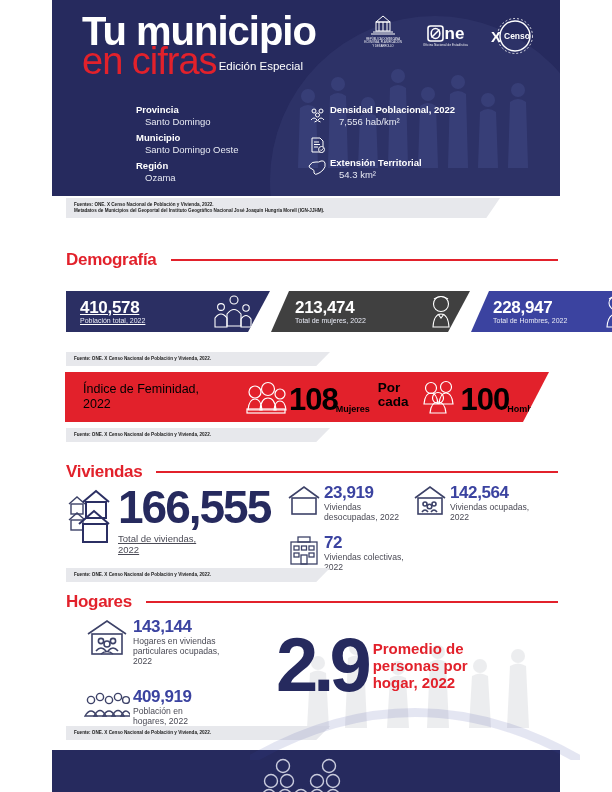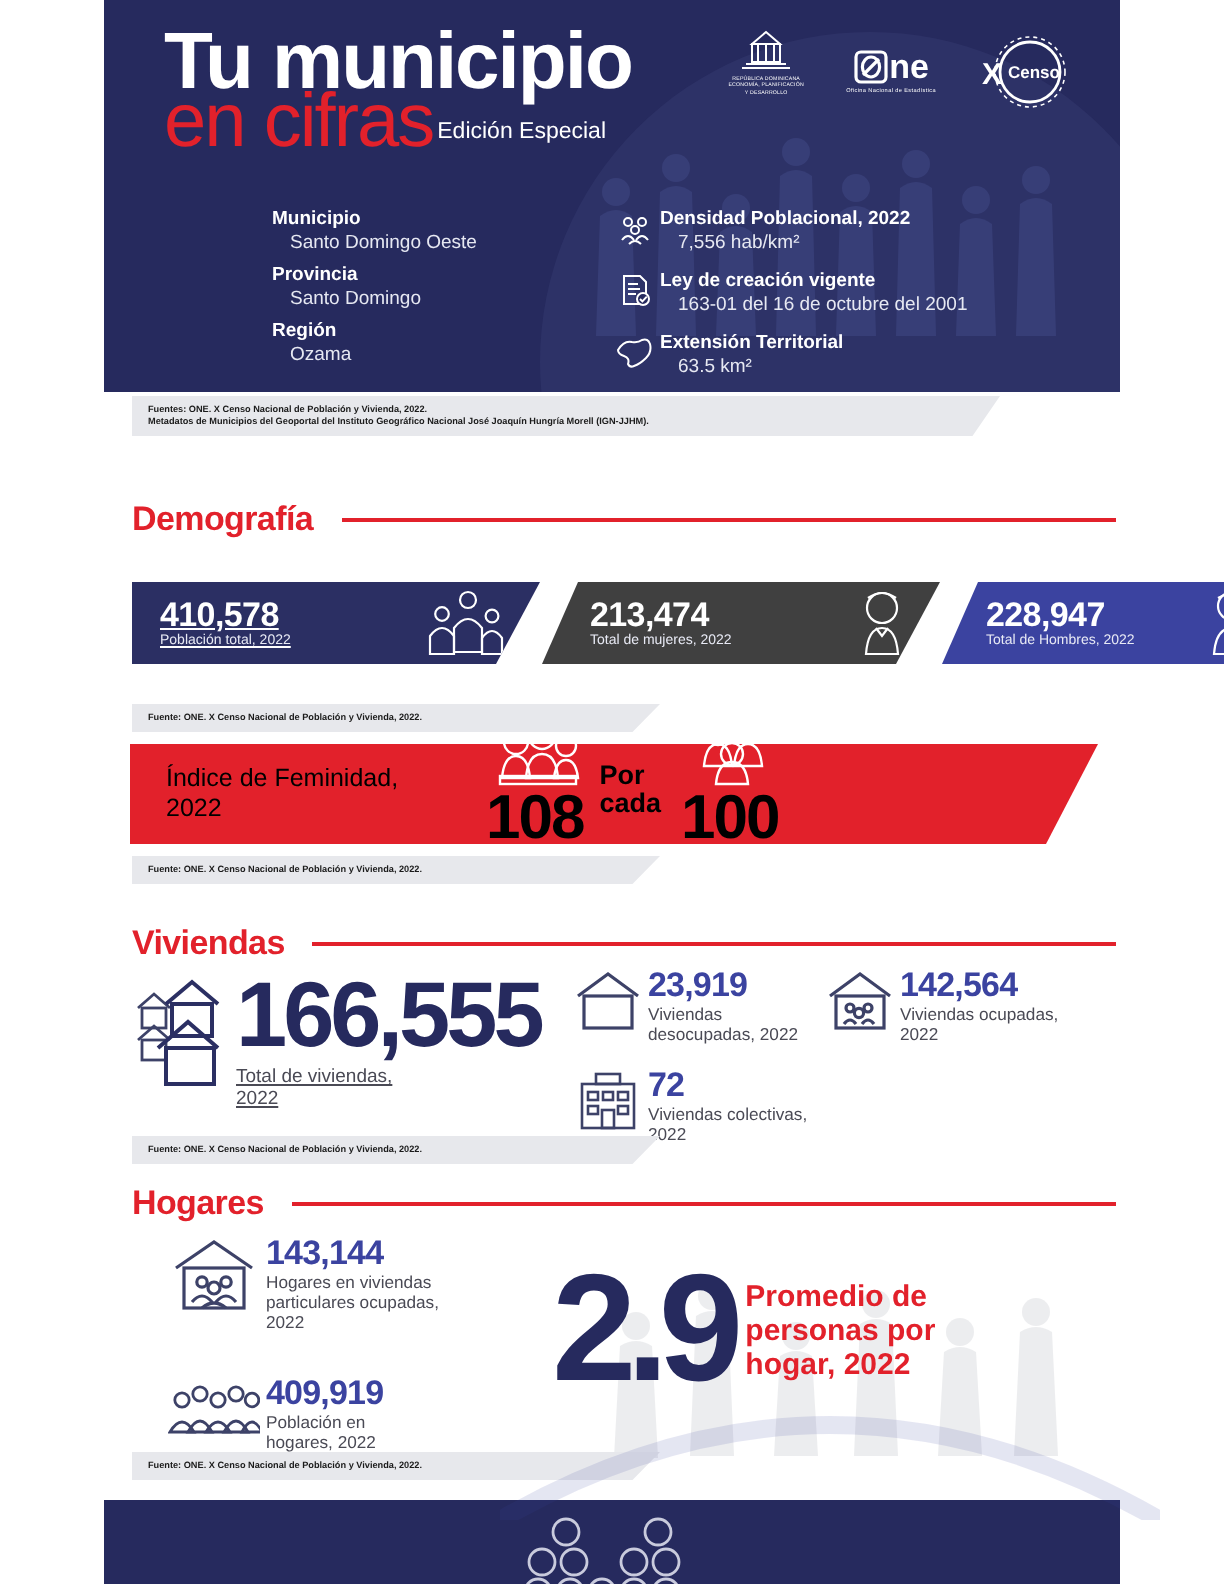--- a/index.html
+++ b/index.html
@@ -88,21 +88,21 @@
   .ban-lab{font-size:7px;line-height:9px;color:#e8eaf5;}
   .ban-ico{position:absolute;right:14px;top:3px;}
 
   
   .fem{
     position:absolute;left:65px;top:372px;width:484px;height:50px;
     background:#e2212b;color:#000000;display:flex;align-items:center;
     clip-path:polygon(0 0,100% 0,calc(100% - 26px) 100%,0 100%);
   }
   .fem-title{font-size:12.5px;line-height:15px;margin-left:18px;width:150px;}
-  .fem-grp{display:flex;align-items:flex-end;margin-left:10px;flex-direction:column;}
+  .fem-grp{display:flex;align-items:flex-end;margin-left:10px;}
   .fem-num{font-size:31px;font-weight:bold;line-height:30px;letter-spacing:-1px;}
   .fem-sub{font-size:9px;font-weight:bold;margin-left:-2px;margin-bottom:1px;}
   .fem-por{font-size:13.5px;font-weight:bold;line-height:14px;margin:0 10px 4px 8px;}
 
   
   .viv-main{position:absolute;left:66px;top:484px;display:flex;align-items:flex-start;}
   .viv-big{font-size:46px;font-weight:bold;color:#262a5e;line-height:46px;letter-spacing:-2px;}
   .viv-big-lab{font-size:9.5px;color:#4a4a55;line-height:11px;margin-top:3px;text-decoration:underline;}
   .stat{display:flex;align-items:flex-start;}
   .stat-num{font-size:17px;font-weight:bold;color:#3b43a0;line-height:18px;letter-spacing:-.4px;}
@@ -213,26 +213,26 @@
           <circle cx="30" cy="20" r="15" fill="none" stroke="#fff" stroke-width="1.4"></circle>
           <circle cx="30" cy="20" r="17.5" fill="none" stroke="#fff" stroke-width="0.8" stroke-dasharray="2 2"></circle>
           <text x="6" y="26" font-size="15" font-weight="bold" fill="#fff" font-family="Liberation Sans, sans-serif">X</text>
           <text x="19" y="23" font-size="8.5" font-weight="bold" fill="#fff" font-family="Liberation Sans, sans-serif">Censo</text>
         </svg>
       </div>
     </div>
 
     <div class="infoblk">
       <div>
+        <div class="info-label">Provincia</div>
+        <div class="info-value">Santo Domingo</div>
+      </div>
+      <div>
         <div class="info-label">Municipio</div>
         <div class="info-value">Santo Domingo Oeste</div>
-      </div>
-      <div>
-        <div class="info-label">Provincia</div>
-        <div class="info-value">Santo Domingo</div>
       </div>
       <div>
         <div class="info-label">Región</div>
         <div class="info-value">Ozama</div>
       </div>
     </div>
 
     <div class="infoblk2">
       <div class="inforow">
         <div class="ico">
@@ -256,34 +256,30 @@
             <g fill="none" stroke="#fff" stroke-width="1">
               <path d="M3 1 h8 l3 3 v11 h-11z"></path>
               <line x1="5" y1="5" x2="10" y2="5"></line>
                 <line x1="5" y1="7.5" x2="11" y2="7.5"></line>
                 <line x1="5" y1="10" x2="9" y2="10"></line>
               <circle cx="12.5" cy="12.5" r="3" fill="#262a5e"></circle>
               <path d="M11 12.5 l1.2 1.2 l2.2 -2.4"></path>
             </g>
           </svg>
         </div>
-        <div class="txt">
-          <div class="info-label">Ley de creación vigente</div>
-          <div class="info-value">163-01 del 16 de octubre del 2001</div>
-        </div>
       </div>
       <div class="inforow">
         <div class="ico">
           <svg width="19" height="16" viewBox="0 0 19 16">
             <path d="M1 7 q3 -5 7 -4 q3 .5 5 -1 q3 -1 4 2 q1 4 -2 7 q-3 3 -6 4 q-2 1 -3 -1 q1 -3 -2 -4 q-3 -1 -3 -3z" fill="none" stroke="#fff" stroke-width="1"></path>
           </svg>
         </div>
         <div class="txt">
           <div class="info-label">Extensión Territorial</div>
-          <div class="info-value">63.5 km²</div>
+          <div class="info-value">54.3 km²</div>
         </div>
       </div>
     </div>
   </div>
 
   <div class="src sk" style="left:66px;top:198px;width:420px;">
     <div>Fuentes: ONE. X Censo Nacional de Población y Vivienda, 2022.</div>
     <div>Metadatos de Municipios del Geoportal del Instituto Geográfico Nacional José Joaquín Hungría Morell (IGN-JJHM).</div>
   </div>
 

